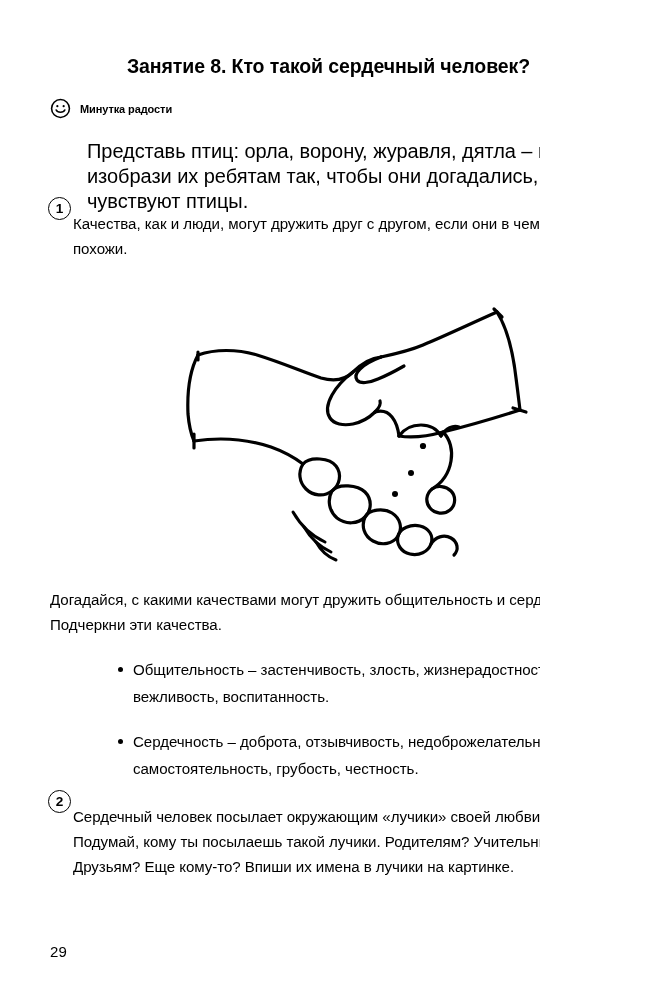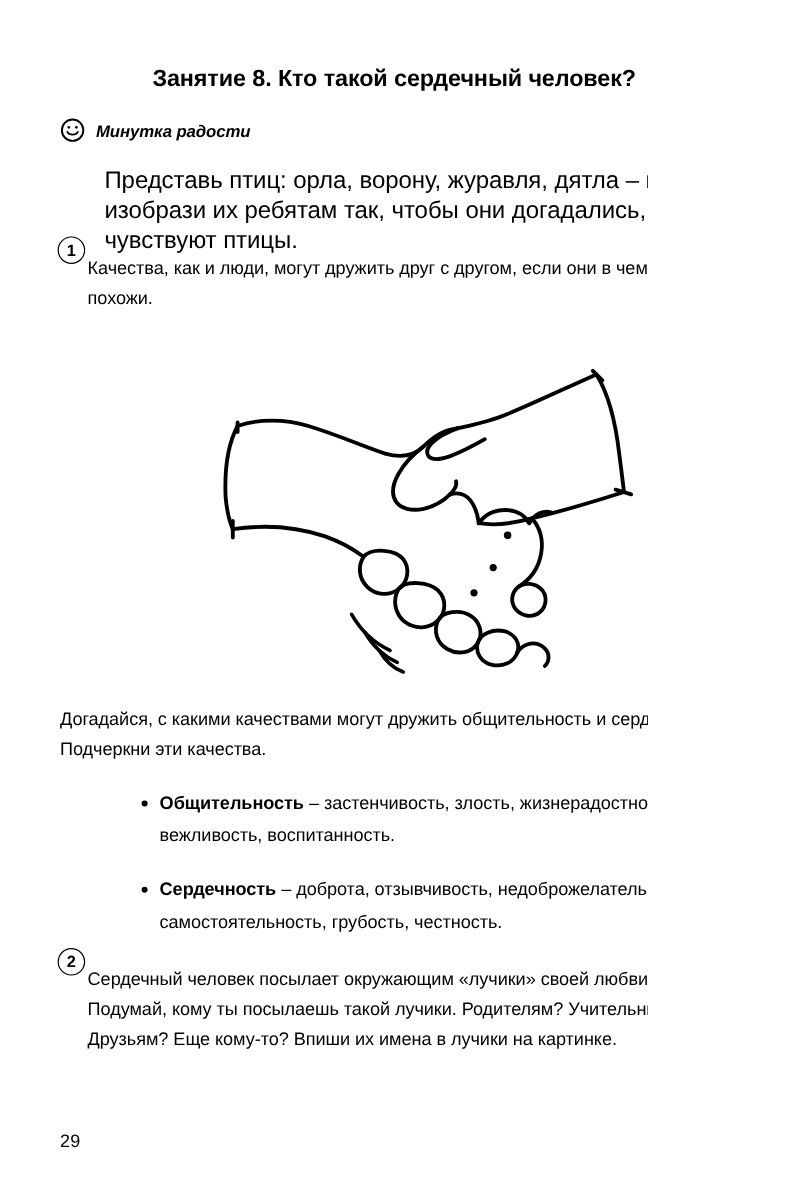--- a/index.html
+++ b/index.html
@@ -46,24 +46,23 @@
     align-items: center;
     gap: 9px;
   }
   .smiley {
     width: 21px;
     height: 21px;
     flex: 0 0 21px;
     display: block;
   }
   .joy-head-label {
-    font-size: 14px;
+    font-size: 11px;
     font-weight: bold;
     letter-spacing: -0.1px;
-    font-style: italic;
   }
   .joy-body {
     margin-left: 37px;
     width: 523px;
     font-size: 20px;
     line-height: 25px;
     letter-spacing: -0.05px;
   }
 
   
@@ -141,21 +140,21 @@
     border-radius: 50%;
     background: #000;
     margin: 11px 10px 0 28px;
   }
   .quality-text {
     width: 525px;
     font-size: 15.1px;
     line-height: 27px;
     letter-spacing: -0.05px;
   }
-  .quality-text b { font-weight: bold; }
+  .quality-text b { font-weight: normal; }
 
   
   .page-number {
     position: absolute;
     left: 50px;
     top: 943px;
     font-size: 15px;
     letter-spacing: 0.2px;
   }
 </style>

